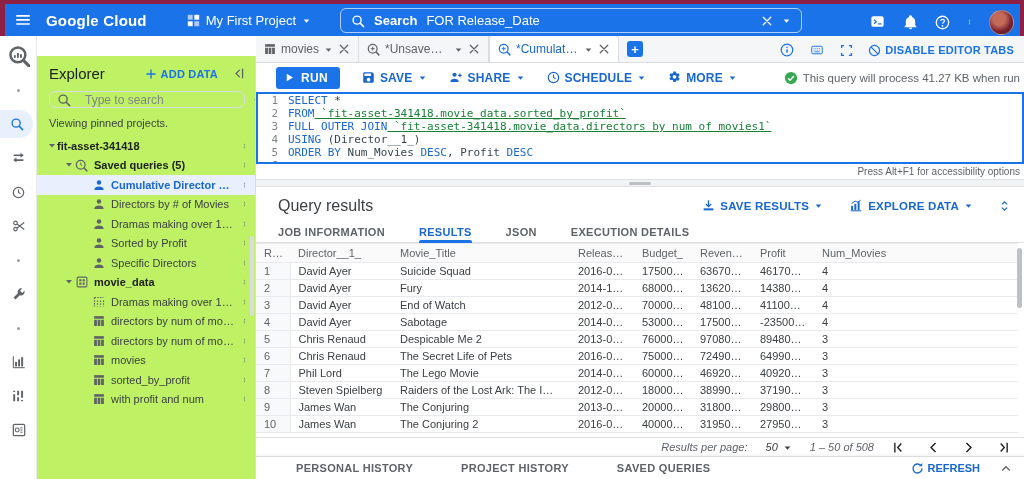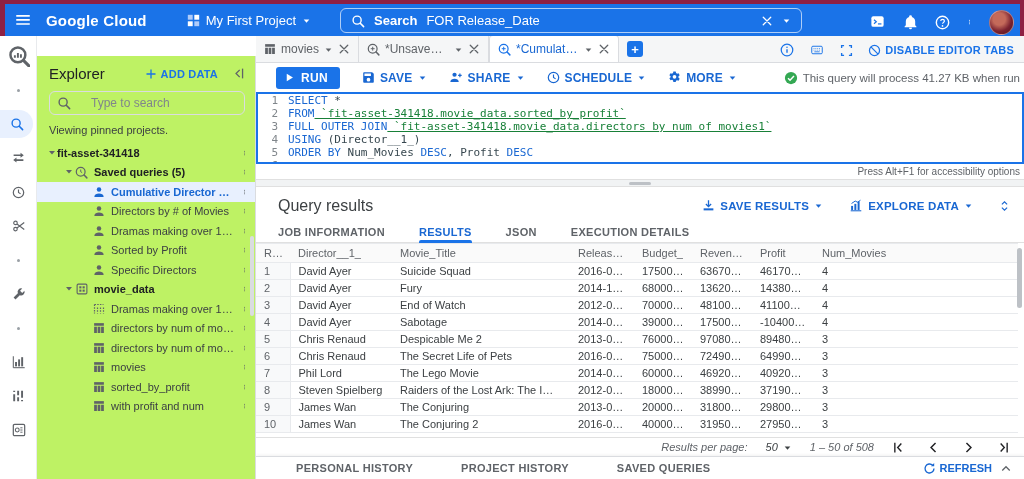--- a/index.html
+++ b/index.html
@@ -30,21 +30,21 @@
   #rail .ritem { width:37px; height:28px; display:flex; align-items:center; justify-content:center; color:#5f6368; margin:6px 0; }
   #rail .sel { background:#e8f0fe; color:#1a73e8; border-radius:0 14px 14px 0; width:33px; }
   #rail .dot { width:3px; height:3px; border-radius:50%; background:#9aa0a6; }
 
   
   #explorer { left:37px; top:36px; width:219px; height:443px; background:#bef264; border-right:1px solid #dadce0; z-index:9; overflow:hidden;margin-top:20px; }
   #exp-head { display:flex; align-items:center; padding:9px 10px 7px 12px; }
   #exp-title { font-size:15px; color:#202124; flex:1; }
   #add-data { color:#1a73e8; font-weight:700; font-size:11px; display:flex; align-items:center; gap:4px; letter-spacing:.2px; cursor:pointer; }
   #exp-collapse { color:#5f6368; margin-left:14px; cursor:pointer; font-weight:700; }
-  #exp-search { margin:2px 10px 6px 12px; height:24px; border:1px solid #dadce0; border-radius:6px; display:flex; padding:0 7px; gap:20px; color:#5f6368; }
+  #exp-search { margin:2px 10px 6px 12px; height:17px; border:1px solid #dadce0; border-radius:6px; display:flex; padding:0 7px; gap:14px; color:#5f6368; }
   #exp-search input { border:none; outline:none; flex:1; font-size:12px; color:#202124; font-family:inherit; background:transparent; }
   #exp-search input::placeholder { color:#80868b; }
   #exp-note { padding:3px 12px 7px; font-size:11px; color:#3c4043; }
   .tree-row { height:19.5px; display:flex; align-items:center; padding-right:4px; cursor:pointer; }
   .tree-row .arrow { width:10px; color:#5f6368; flex:none; display:flex; }
   .tree-row .ticon { width:15px; flex:none; display:flex; justify-content:center; color:#5f6368; margin-right:5px; }
   .tree-row .tlabel { flex:1; font-size:11px; color:#3c4043; white-space:nowrap; overflow:hidden; text-overflow:ellipsis; }
   .tree-row .tlabel.strong { font-weight:700; color:#202124; }
   .tree-row .kebab { width:14px; color:#5f6368; flex:none; display:flex; justify-content:center; }
   .tree-row.selected { background:#e8f0fe; }
@@ -107,21 +107,21 @@
 
   
   #qr-footer { position:absolute; left:0; top:401px; width:768px; height:19px; border-top:1px solid #e0e0e0; display:flex; align-items:center; justify-content:flex-end; gap:18px; padding-right:14px; color:#5f6368;font-style:italic; }
   #per-page { display:flex; align-items:center; gap:5px; color:#3c4043; cursor:pointer; }
   .pg-nav { display:flex; align-items:center; gap:22px; color:#202124; }
   .pg-nav .icon { cursor:pointer; }
 
   
   #bottom-bar { position:absolute; left:0; top:420px; width:768px; height:23px; background:#fff; border-top:1px solid #dadce0; box-shadow:0 -1px 3px rgba(0,0,0,.06); display:flex; align-items:center; padding:0 12px 0 40px; gap:48px; }
   .bb-item { font-size:11px; font-weight:700; color:#5f6368; letter-spacing:.3px; cursor:pointer; white-space:nowrap; }
-  #bb-right { margin-left:auto; display:flex; align-items:flex-end; gap:8px; }
+  #bb-right { margin-left:auto; display:flex; align-items:flex-end; gap:20px; }
   #refresh { color:#1967d2; font-weight:700; font-size:11px; display:flex; align-items:center; gap:3px; cursor:pointer; }
   #bb-chevron { color:#5f6368; cursor:pointer; }
 </style>
 </head>
 <body>
 
 <div class="abs" id="top-border"></div>
 <div class="abs" id="edge-l"></div>
 <div class="abs" id="edge-r"></div>
 
@@ -881,23 +881,23 @@
             <td>7000000</td>
             <td>48100000</td>
             <td>41100000</td>
             <td>4</td>
           </tr>
           <tr>
             <td class="rownum">4</td>
             <td>David Ayer</td>
             <td>Sabotage</td>
             <td>2014-03-19</td>
-            <td>39000000</td>
+            <td>53000000</td>
             <td>17500000</td>
-            <td>-10400000</td>
+            <td>-23500000</td>
             <td>4</td>
           </tr>
           <tr>
             <td class="rownum">5</td>
             <td>Chris Renaud</td>
             <td>Despicable Me 2</td>
             <td>2013-06-20</td>
             <td>76000000</td>
             <td>970800000</td>
             <td>894800000</td>

